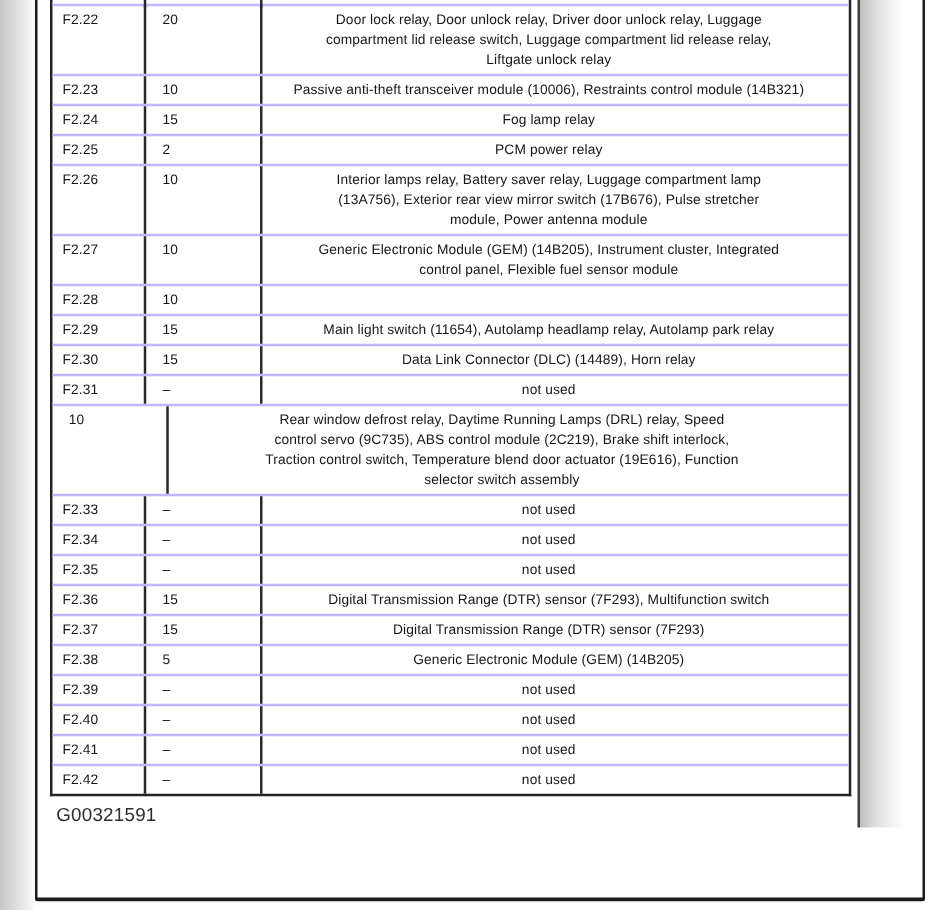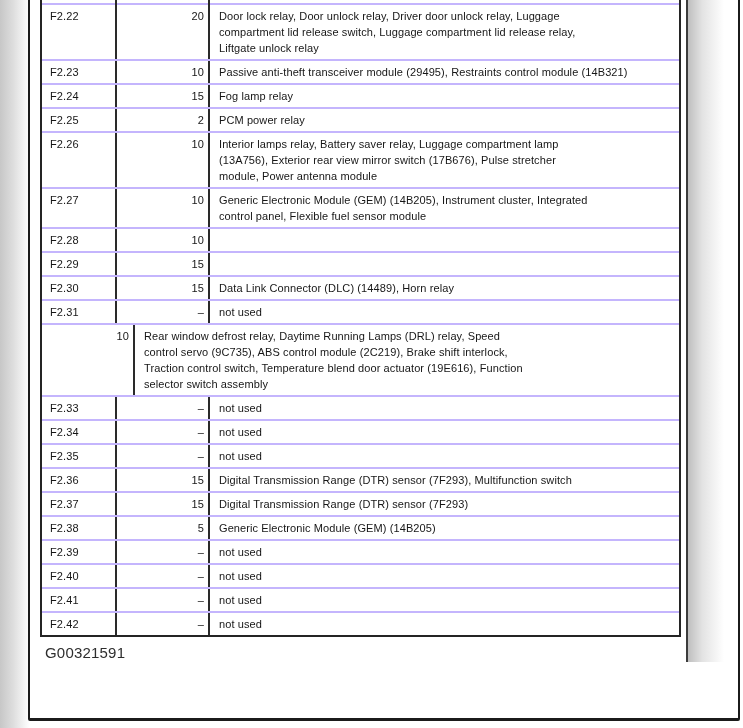--- a/index.html
+++ b/index.html
@@ -35,22 +35,22 @@
     border-left: 2px solid #242424;
     border-right: 2px solid #242424;
     border-bottom: 2px solid #242424;
     font-size: 11px; line-height: 16px; color: #161616;
     letter-spacing: 0.1px;
   }
   .row { display: flex; border-top: 2px solid #c4b5fd; }
   .row.partial { height: 3px; border-top: none; }
   .cell { min-height: 1px; }
   .c1 { width: 75px; border-right: 2px solid #2a2a2a; padding: 3px 4px 3px 8px; }
-  .c2 { width: 93px; border-right: 2px solid #2a2a2a; padding: 3px 4px 3px 13px; text-align: right; }
-  .c3 { flex: 1; padding: 3px 20px 3px 9px; white-space: pre-line; }
+  .c2 { width: 93px; border-right: 2px solid #2a2a2a; padding: 3px 4px 3px 13px; }
+  .c3 { flex: 1; padding: 3px 20px 3px 9px; white-space: pre-line; text-align: center; }
 
   .graphic-id {
     position: absolute; left: 15px; top: 650px;
     font-size: 15px; color: #2e2e2e; letter-spacing: 0.2px;
   }
   .courtesy {
     position: absolute; left: 0; top: 703px; width: 100%;
     padding-right: 46px; text-align: center;
     font-size: 13px; color: #3f3f3f;
   }
@@ -75,21 +75,21 @@
         <div class="row">
           <div class="cell c1">F2.22</div>
           <div class="cell c2">20</div>
           <div class="cell c3">Door lock relay, Door unlock relay, Driver door unlock relay, Luggage
 compartment lid release switch, Luggage compartment lid release relay,
 Liftgate unlock relay</div>
         </div>
         <div class="row">
           <div class="cell c1">F2.23</div>
           <div class="cell c2">10</div>
-          <div class="cell c3">Passive anti-theft transceiver module (29495), Restraints control module  (14B321)</div>
+          <div class="cell c3">Passive anti-theft transceiver module (10006), Restraints control module  (14B321)</div>
         </div>
         <div class="row">
           <div class="cell c1">F2.24</div>
           <div class="cell c2">15</div>
           <div class="cell c3">Fog lamp relay</div>
         </div>
         <div class="row">
           <div class="cell c1">F2.25</div>
           <div class="cell c2">2</div>
           <div class="cell c3">PCM power relay</div>
@@ -107,20 +107,21 @@
           <div class="cell c3">Generic Electronic Module (GEM) (14B205), Instrument cluster, Integrated
 control panel, Flexible fuel sensor module</div>
         </div>
         <div class="row">
           <div class="cell c1">F2.28</div>
           <div class="cell c2">10</div>
         </div>
         <div class="row">
           <div class="cell c1">F2.29</div>
           <div class="cell c2">15</div>
+          <div class="cell c3">Main light switch (11654), Autolamp headlamp relay, Autolamp park relay</div>
         </div>
         <div class="row">
           <div class="cell c1">F2.30</div>
           <div class="cell c2">15</div>
           <div class="cell c3">Data Link Connector (DLC) (14489), Horn relay</div>
         </div>
         <div class="row">
           <div class="cell c1">F2.31</div>
           <div class="cell c2">–</div>
           <div class="cell c3">not used</div>

